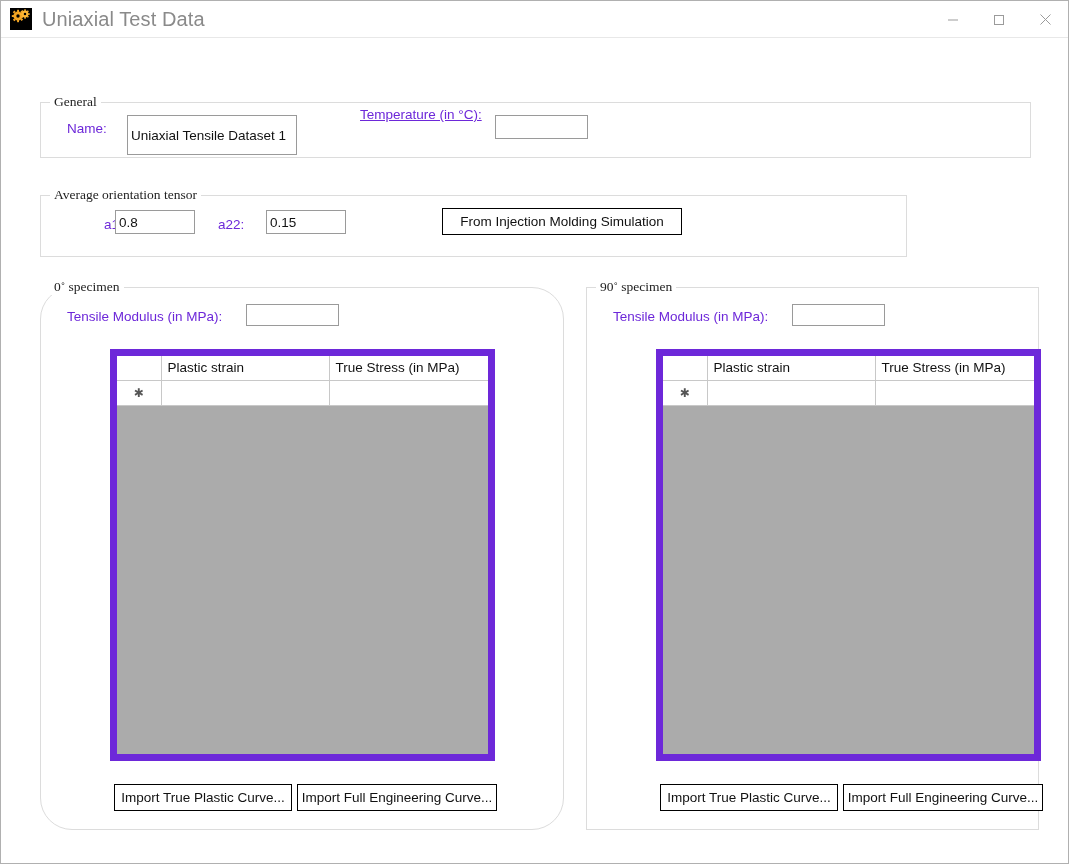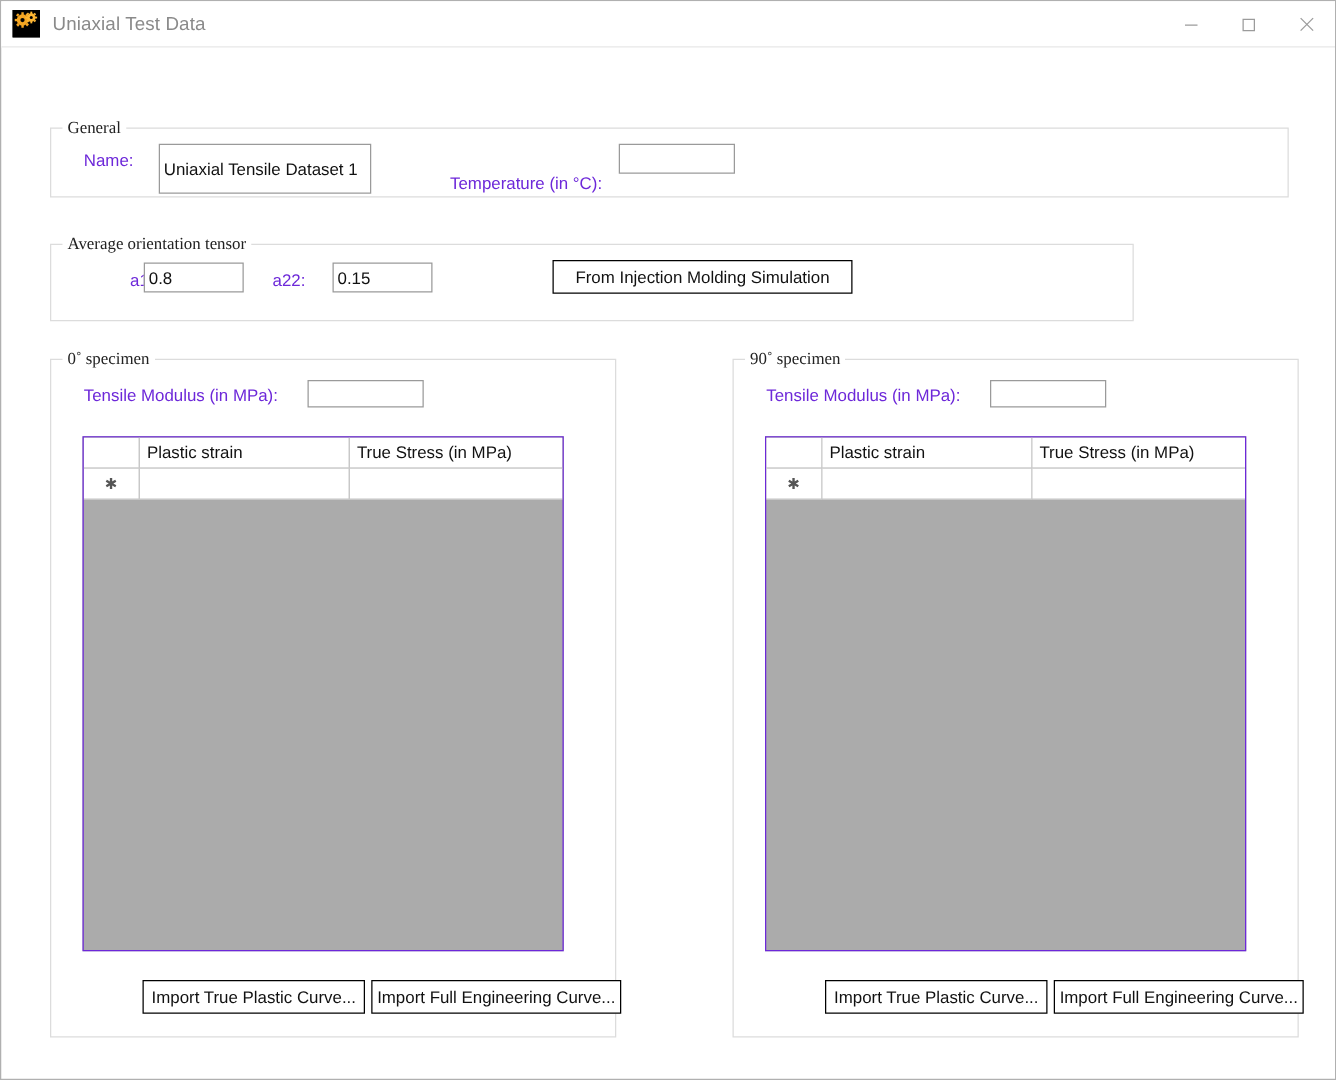--- a/index.html
+++ b/index.html
@@ -31,21 +31,21 @@
   }
   .app-icon {
     width: 22px; height: 22px;
     margin-left: 9px;
     background: #000000;
     position: relative;
     flex: 0 0 auto;
   }
   .title-text {
     margin-left: 10px;
-    font-size: 15px;
+    font-size: 20px;
     color: #8a8a8a;
     letter-spacing: 0.1px;
   }
   .win-buttons {
     position: absolute;
     right: 0; top: 0;
     height: 37px;
     display: flex;
   }
   .win-btn {
@@ -75,21 +75,21 @@
     background: #ffffff;
     padding: 0 4px;
     font-size: 13.5px;
     color: #222222;
     white-space: nowrap;
     font-family: Liberation Serif, serif;
   }
 
   #gb-general   { left: 39px;  top: 64px;  width: 991px; height: 56px; }
   #gb-tensor    { left: 39px;  top: 157px; width: 867px; height: 62px; }
-  #gb-spec0     { left: 39px;  top: 249px; width: 453px; height: 543px; }
+  #gb-spec0     { left: 39px;  top: 249px; width: 524px; height: 543px; border-radius: 32px; }
   #gb-spec90    { left: 585px; top: 249px; width: 453px; height: 543px; }
 
   .lbl {
     position: absolute;
     font-size: 13.5px;
     color: #6d28d9;
     white-space: nowrap;
   }
   .tbox {
     position: absolute;
@@ -113,23 +113,24 @@
     text-align: center;
     white-space: nowrap;
     padding: 0;
     cursor: default;
     margin-left: 48px;
   }
 
   
   .grid {
     position: absolute;
-    border: 1px solid #6d28d9;
+    border: 7px solid #6d28d9;
     background: #ababab;
     overflow: hidden;
+    margin-left: 44px;
   }
   .grid-table {
     width: 100%;
     border-collapse: collapse;
     table-layout: fixed;
   }
   .grid-table th,
   .grid-table td {
     border-right: 1px solid #c8c8c8;
     border-bottom: 1px solid #c8c8c8;
@@ -222,21 +223,21 @@
       </div>
     </div>
   </div>
 
   <div class="client">
 
     <div class="groupbox" id="gb-general">
       <div class="legend">General</div>
       <div class="lbl" style="left:26px; top:18px;">Name:</div>
       <input class="tbox" id="name-input" type="text" style="left: 86px; top: 12px; width: 170px; height: 40px;" value="Uniaxial Tensile Dataset 1">
-      <div class="lbl" style="left:319px; top:36px;">Temperature (in °C):</div>
+      <div class="lbl" style="left:319px; top:4px;text-decoration:underline;">Temperature (in °C):</div>
       <input class="tbox" id="temperature-input" type="text" style="left: 454px; top: 12px; width: 93px; height: 24px;" value="">
     </div>
 
     <div class="groupbox" id="gb-tensor">
       <div class="legend">Average orientation tensor</div>
       <div class="lbl" style="left:23px; top:21px;margin-left:40px;">a11:</div>
       <input class="tbox" id="a11-input" type="text" style="left: 74px; top: 14px; width: 80px; height: 24px;" value="0.8">
       <div class="lbl" style="left:177px; top:21px;">a22:</div>
       <input class="tbox" id="a22-input" type="text" style="left: 225px; top: 14px; width: 80px; height: 24px;" value="0.15">
       <button class="btn" style="left:353px; top:12px; width:240px; height:27px;">From Injection Molding Simulation</button>

